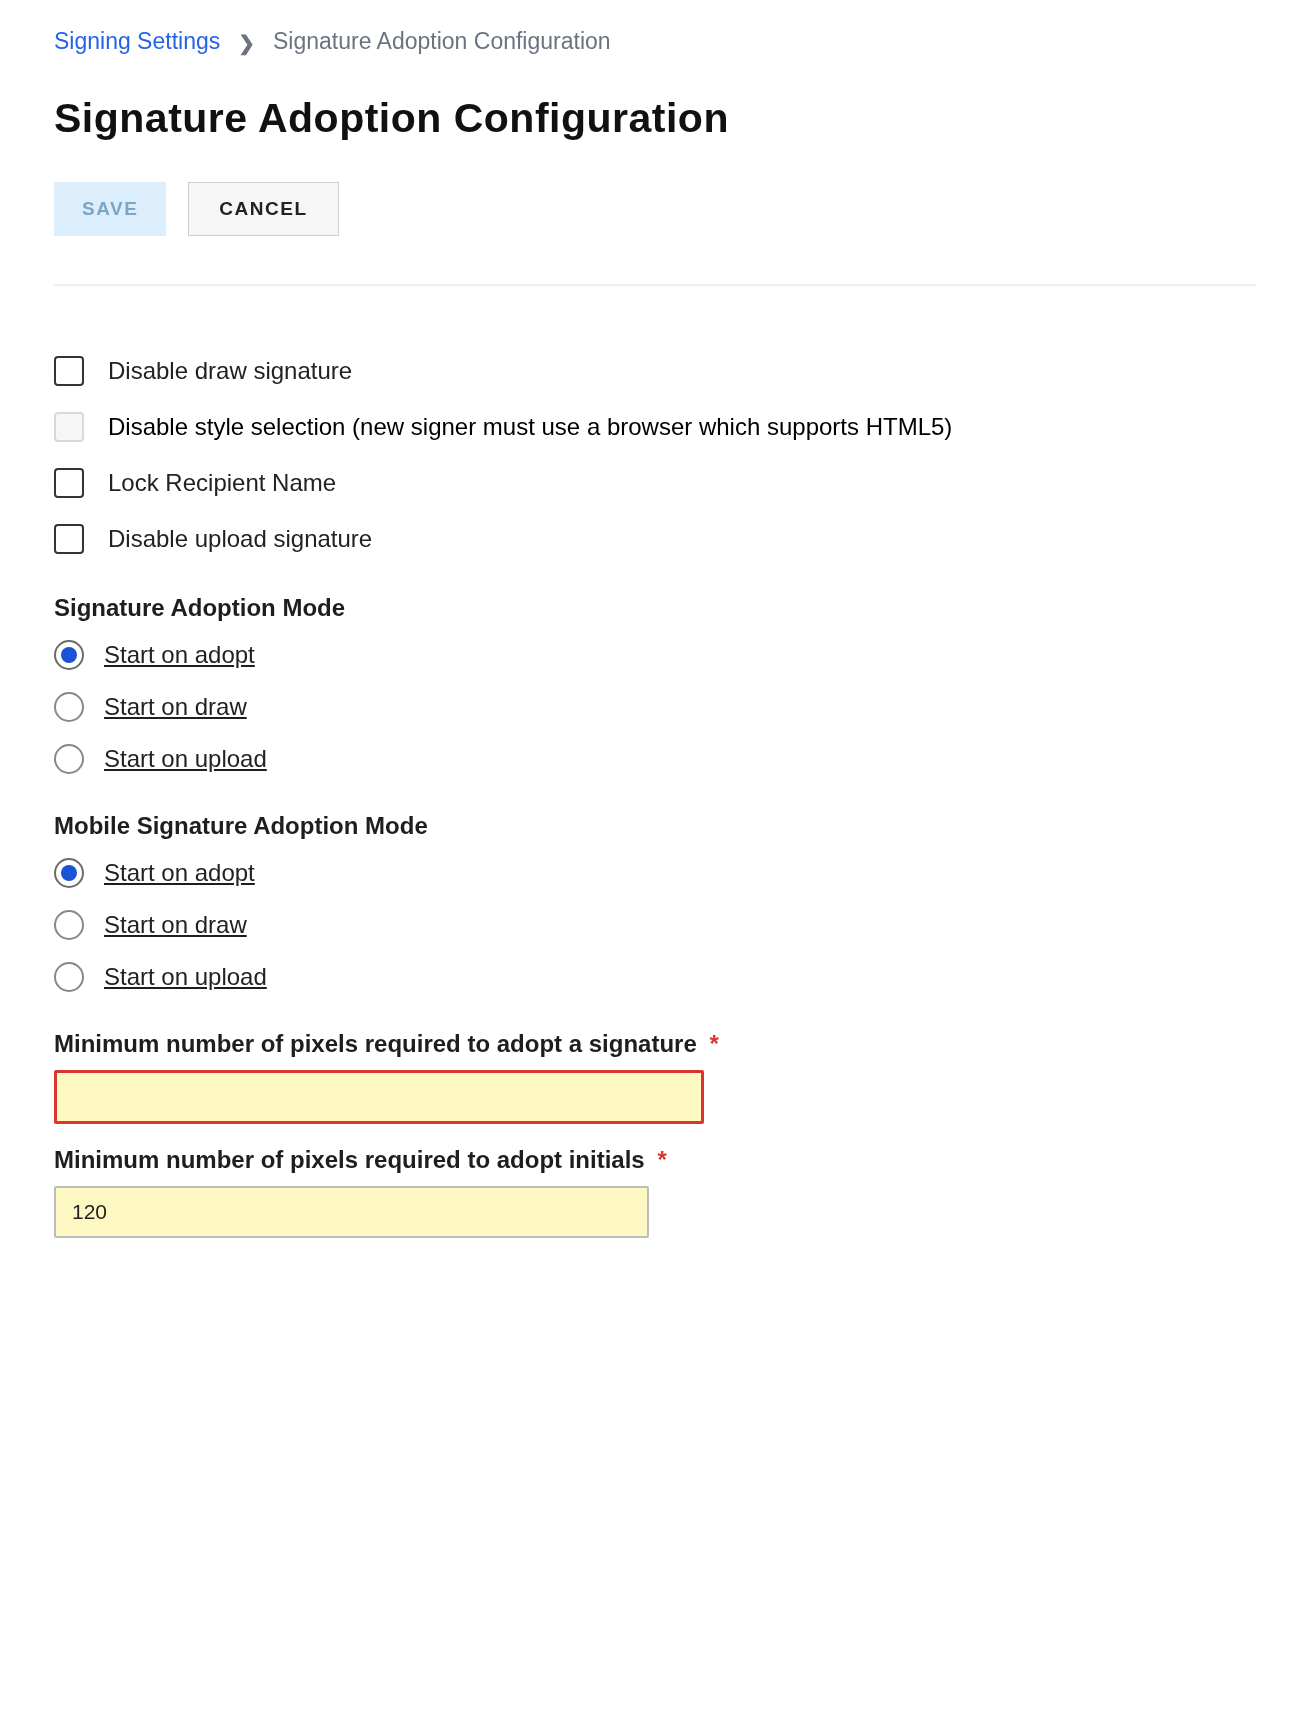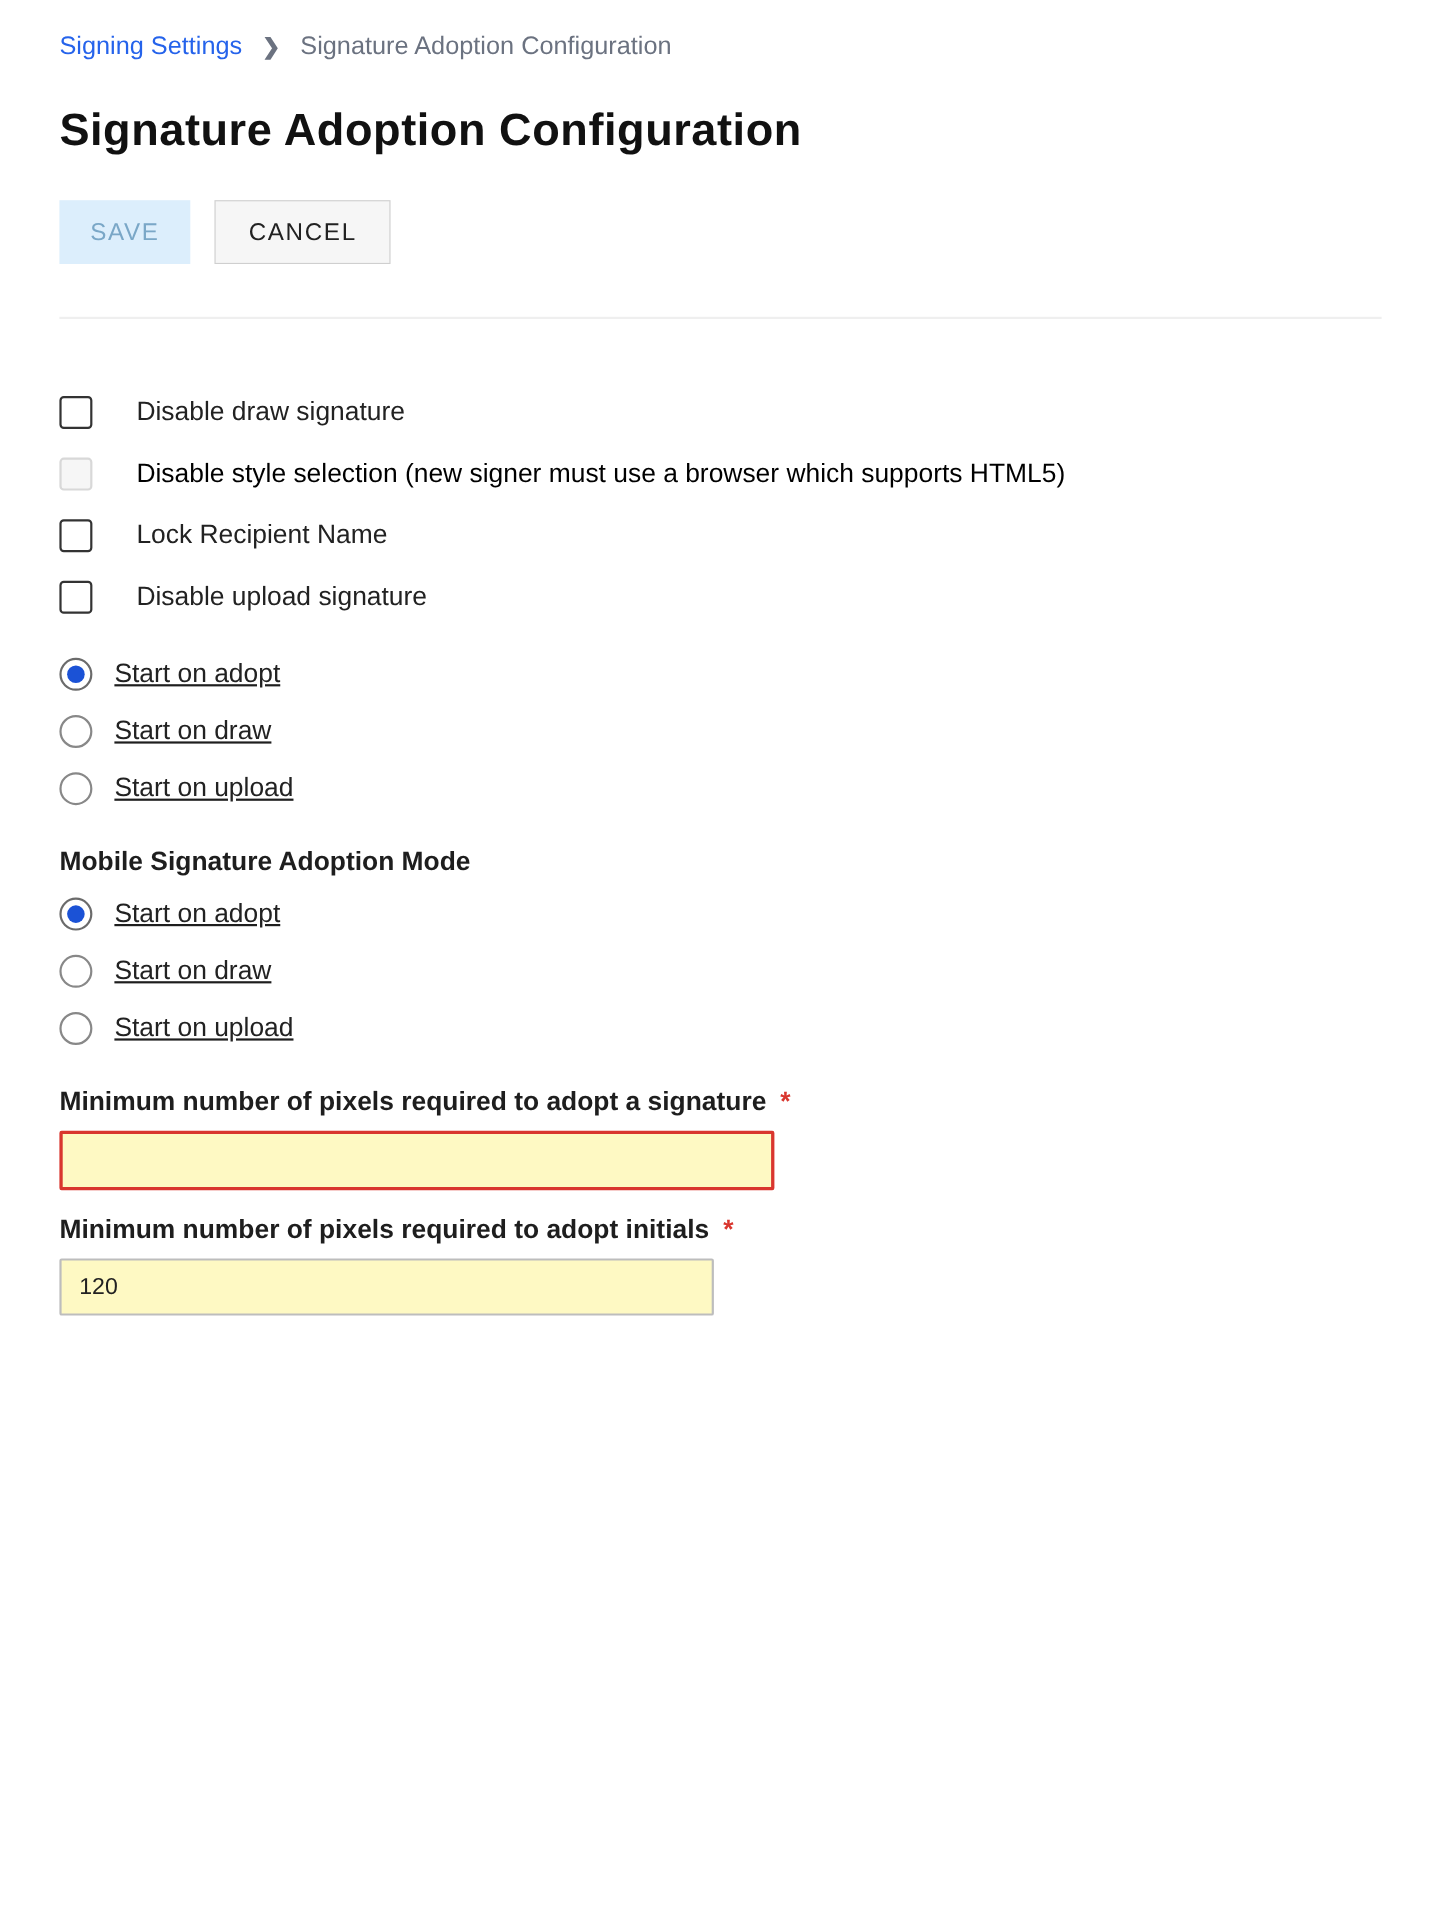--- a/index.html
+++ b/index.html
@@ -39,22 +39,22 @@
       letter-spacing: 0.5px;
       margin-bottom: 40px;
       color: #111;
     }
     .button-row {
       display: flex;
       gap: 22px;
       margin-bottom: 48px;
     }
     .btn {
-      font-weight: 400;
-      font-size: 22px;
+      font-weight: 700;
+      font-size: 19px;
       letter-spacing: 1.5px;
       padding: 16px 28px;
       border: none;
       cursor: pointer;
       user-select: none;
     }
     .btn-save {
       background: #dceefc;
       color: #7aa7c7;
     }
@@ -65,21 +65,21 @@
       padding: 15px 30px;
     }
     hr.divider {
       border: none;
       border-top: 2px solid #efefef;
       margin-bottom: 70px;
     }
     .checkbox-row {
       display: flex;
       align-items: center;
-      gap: 40px;
+      gap: 24px;
       margin-bottom: 26px;
     }
     .checkbox {
       width: 30px;
       height: 30px;
       border: 2px solid #333;
       border-radius: 4px;
       background: #fff;
       flex-shrink: 0;
     }
@@ -188,20 +188,21 @@
     <div class="checkbox-row">
       <div class="checkbox"></div>
       <span class="checkbox-label">Lock Recipient Name</span>
     </div>
     <div class="checkbox-row">
       <div class="checkbox"></div>
       <span class="checkbox-label">Disable upload signature</span>
     </div>
   </div>
 
+  <div class="section-heading">Signature Adoption Mode</div>
   <div class="radio-group">
     <div class="radio-row">
       <div class="radio selected"></div>
       <span class="radio-label">Start on adopt</span>
     </div>
     <div class="radio-row">
       <div class="radio"></div>
       <span class="radio-label">Start on draw</span>
     </div>
     <div class="radio-row">

